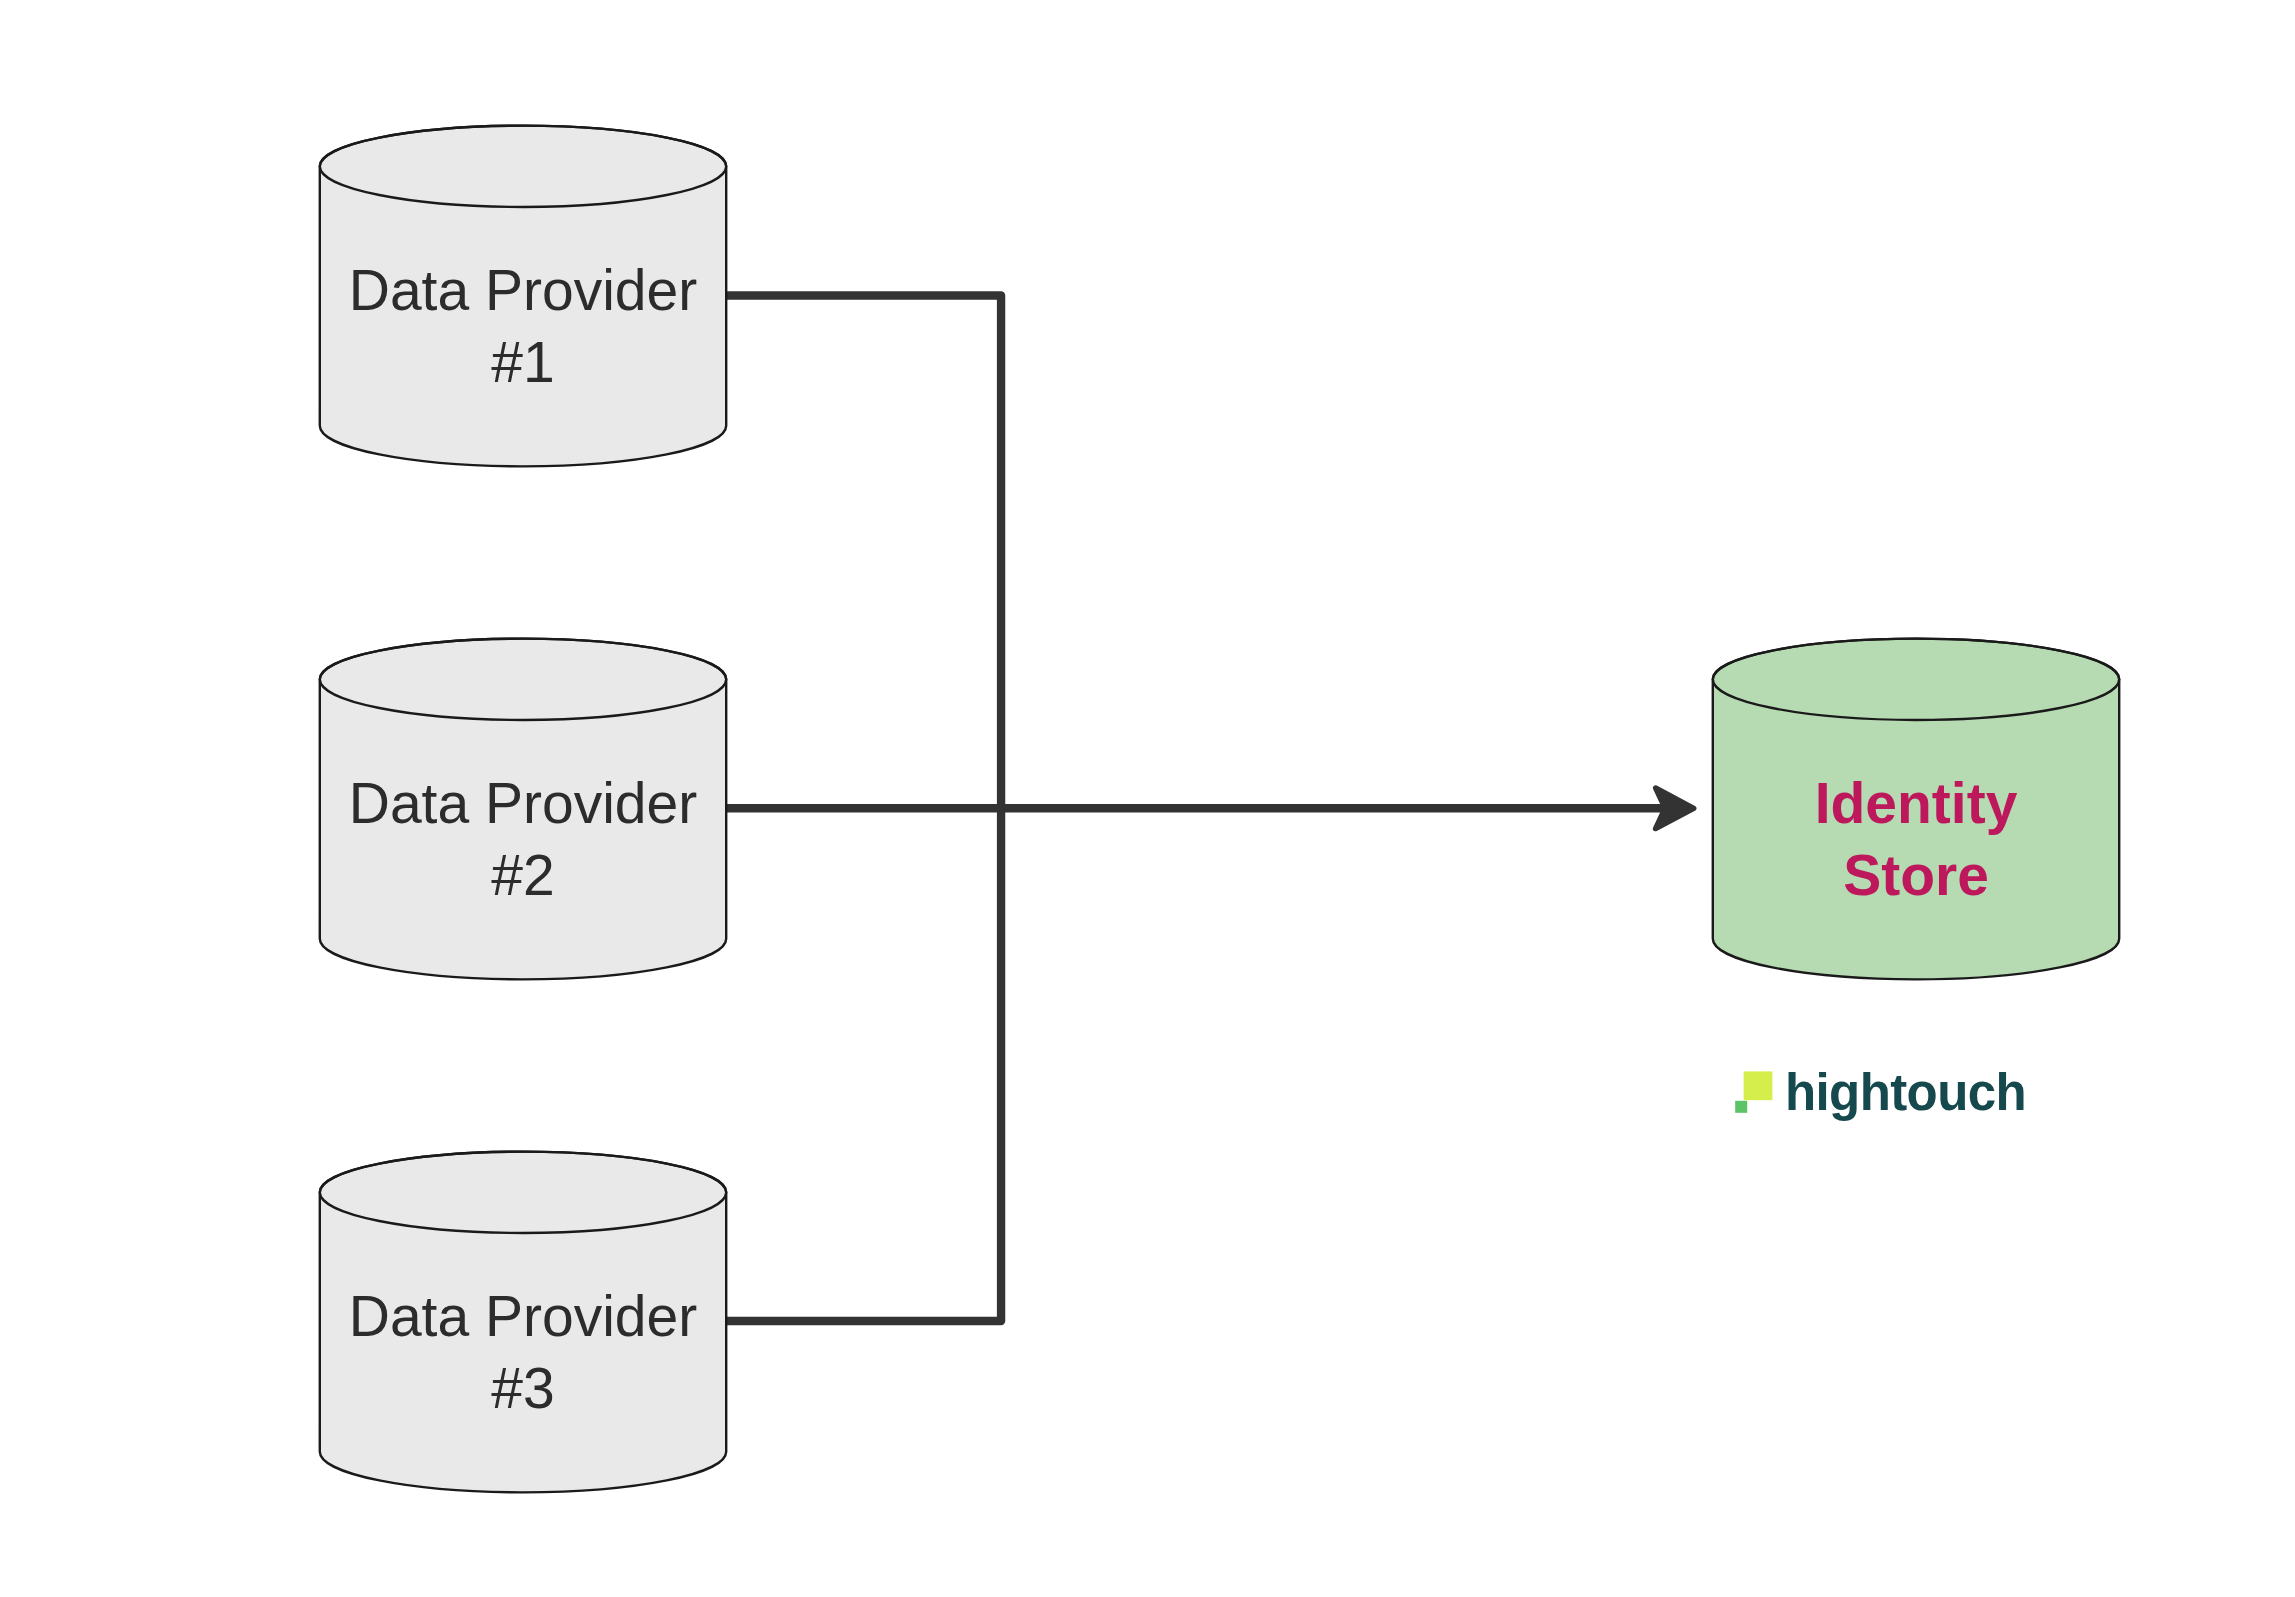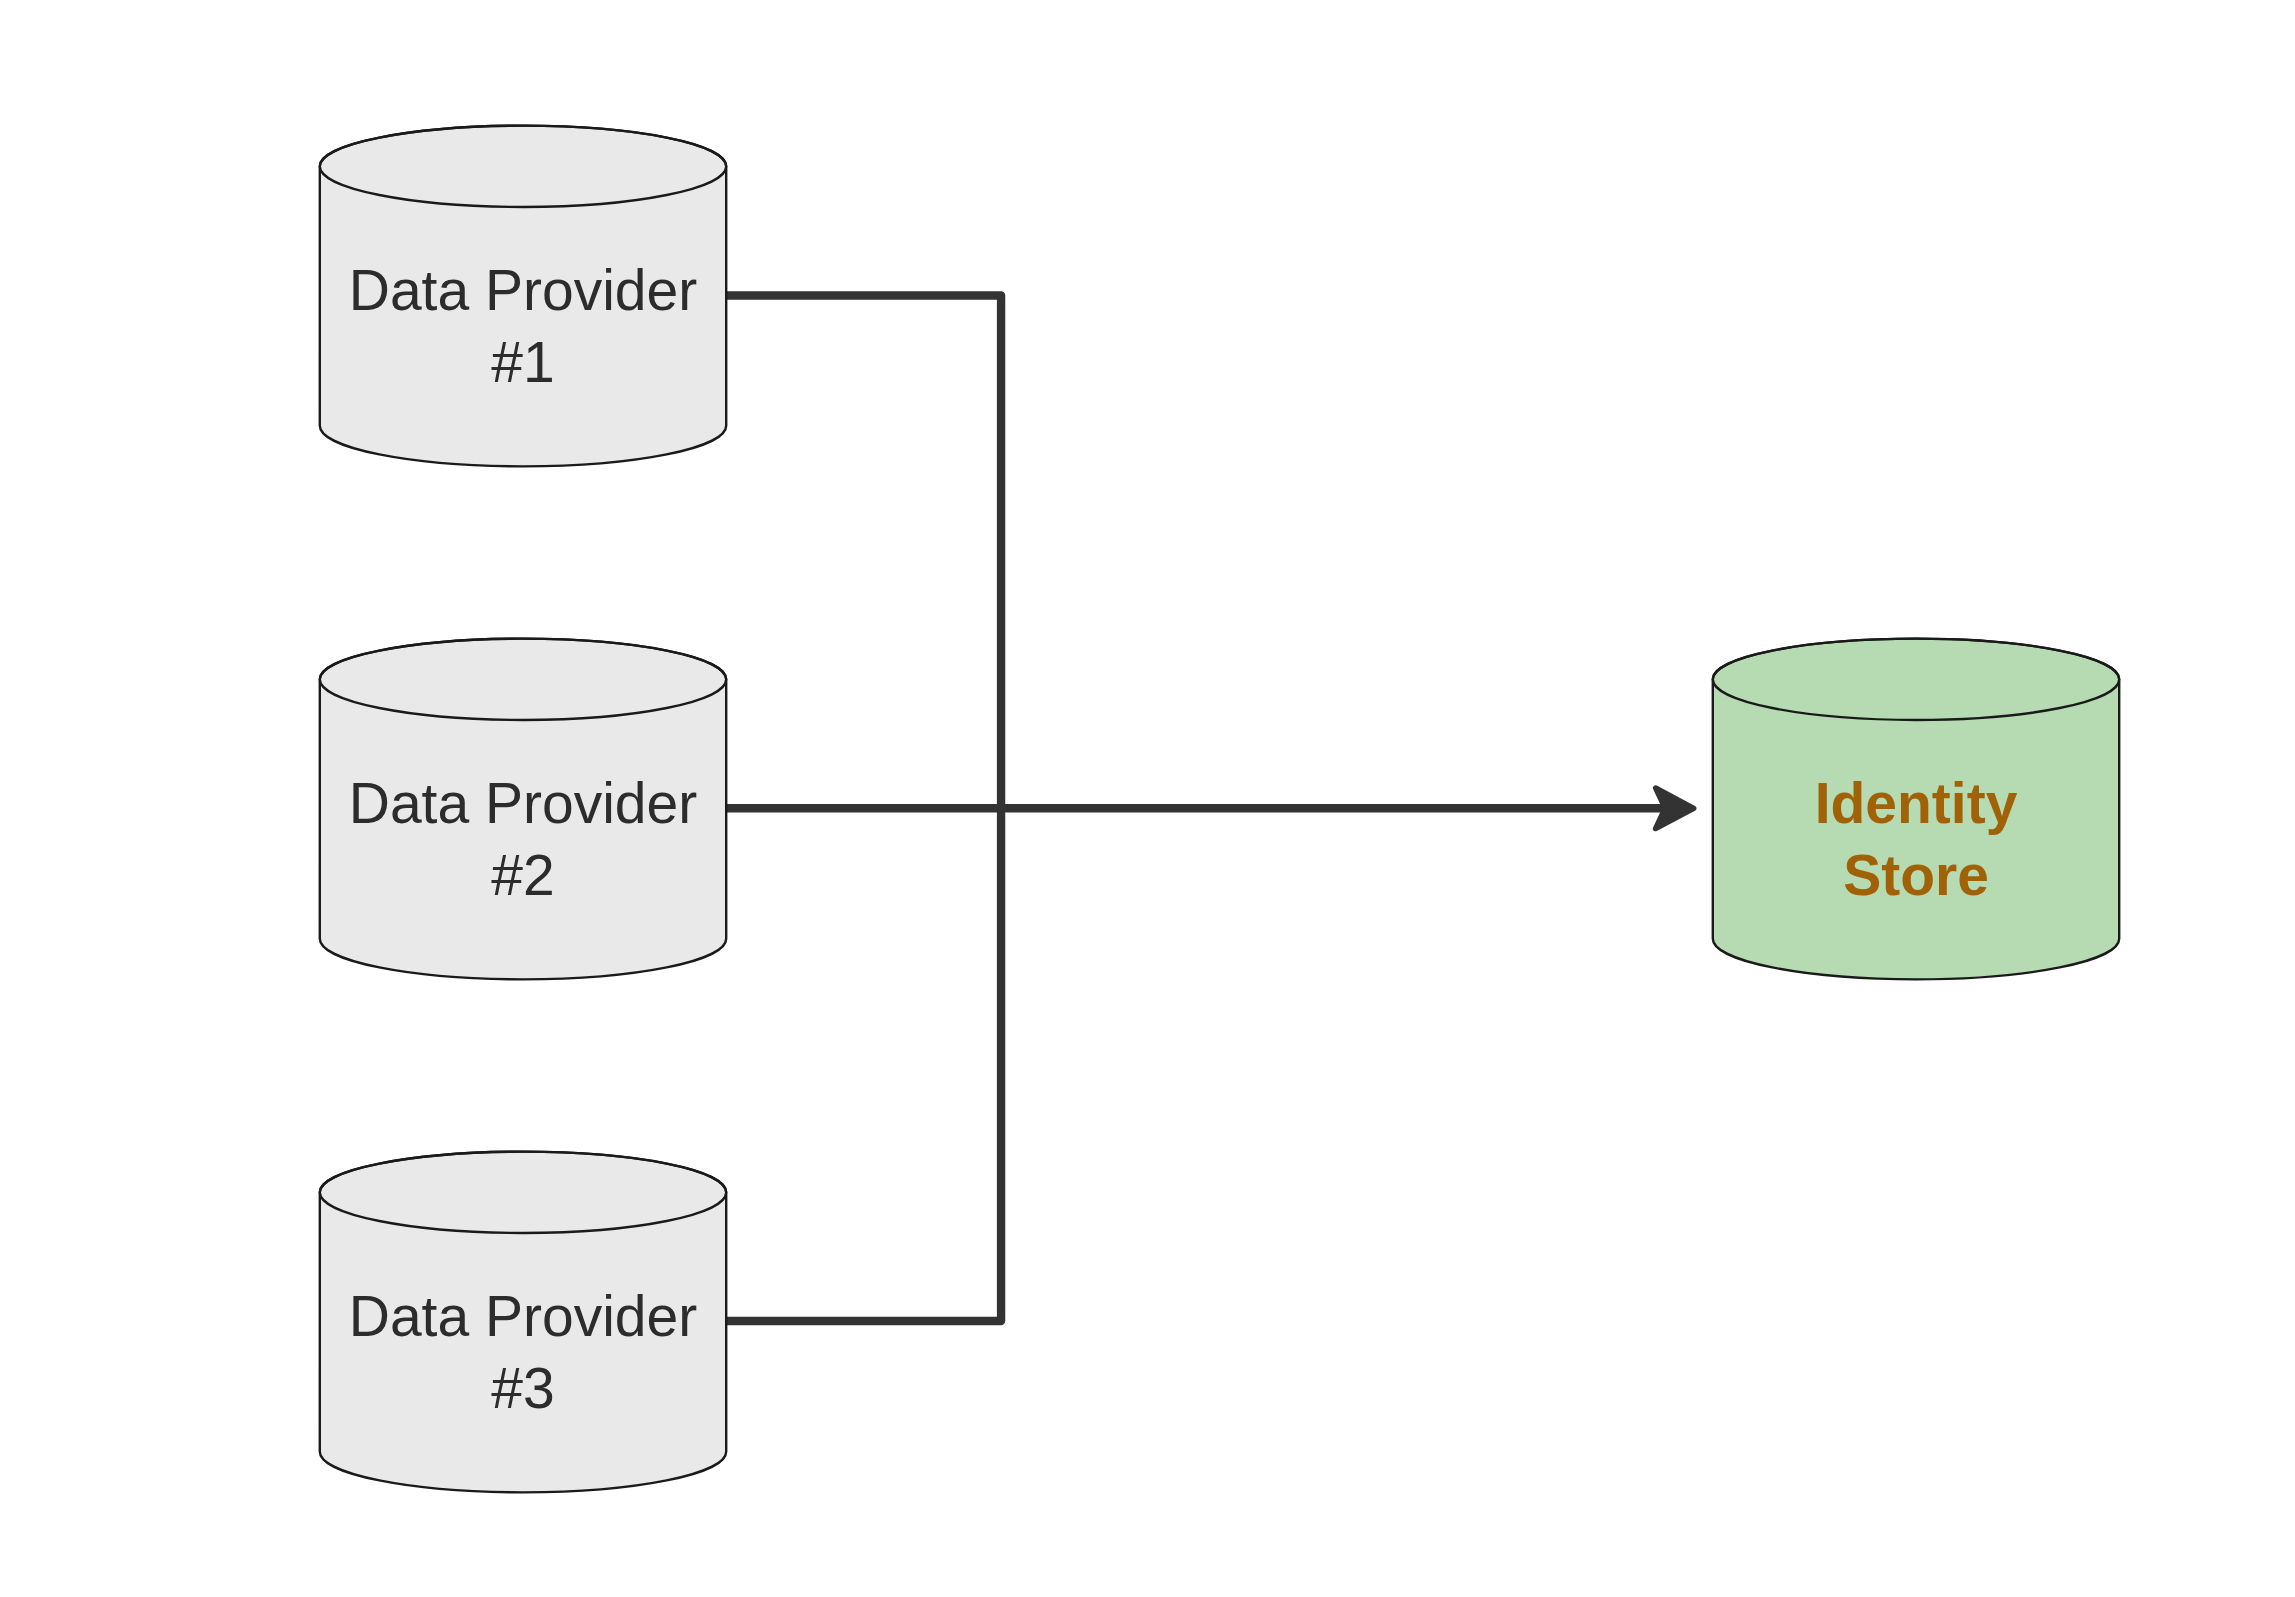--- a/index.html
+++ b/index.html
@@ -14,21 +14,21 @@
   .cyl { position: absolute; width: 410px; height: 346px; margin-left: 16px; }
   .cyl svg { position: absolute; left: 0; top: 0; display: block; }
   .cyl-label {
     position: absolute; left: 0; right: 0; top: 78px; bottom: 18px;
     display: flex; flex-direction: column; align-items: center; justify-content: center;
     text-align: center;
     font-size: 57px; line-height: 72px; color: #2c2c2c;
     letter-spacing: 0px;
   }
   .cyl-label span { display: block; white-space: nowrap; }
-  .cyl.identity .cyl-label { font-weight: 700; color: #a16207; }
+  .cyl.identity .cyl-label { font-weight: 700; color: #be185d; }
   #connector-layer {
     position: absolute; left: 0; top: 0; width: 2295px; height: 1598px;
     pointer-events: none;
   }
   #edge-label {
     position: absolute; left: 1145px; top: 849px; width: 359px;
     text-align: center;
     font-style: italic; font-size: 43px; line-height: 51px; color: #1f1f1f;
     white-space: nowrap;
   }
@@ -91,15 +91,22 @@
       <path d="M 3 72 A 340 68 0 0 1 683 72 L 683 506 A 340 68 0 0 1 3 506 Z" stroke-width="4" stroke="#1a1a1a" fill="#b6dab2"></path>
       <ellipse cx="343" cy="72" rx="340" ry="68" fill="none" stroke-width="4" stroke="#1a1a1a"></ellipse>
     </svg>
     <div class="cyl-label">
       <span>Identity</span>
       <span>Store</span>
     </div>
   </div>
 
 
+  <div id="logo">
+    <svg class="mark" width="42" height="48" viewBox="0 0 70 80">
+      <rect x="16" y="4" width="48" height="48" fill="#d6ee4b"></rect>
+      <rect x="2" y="53" width="20" height="20" fill="#5cc367"></rect>
+    </svg>
+    <span class="wordmark">hightouch</span>
+  </div>
 
 </div>
 
 
 </body></html>

